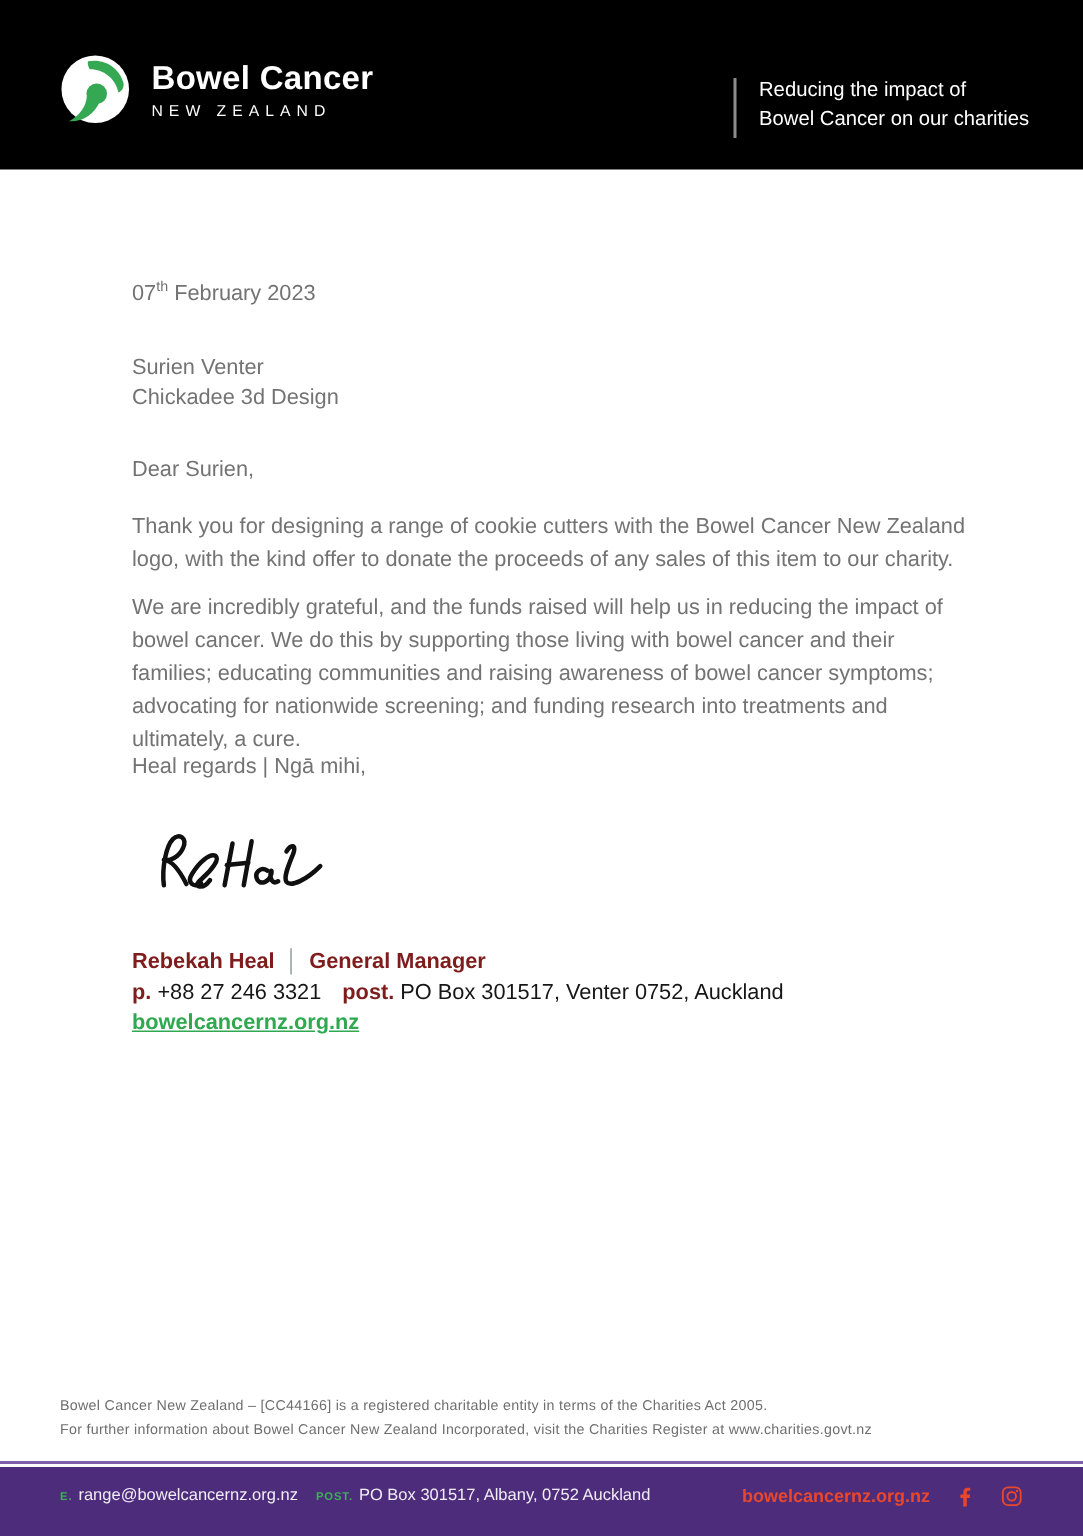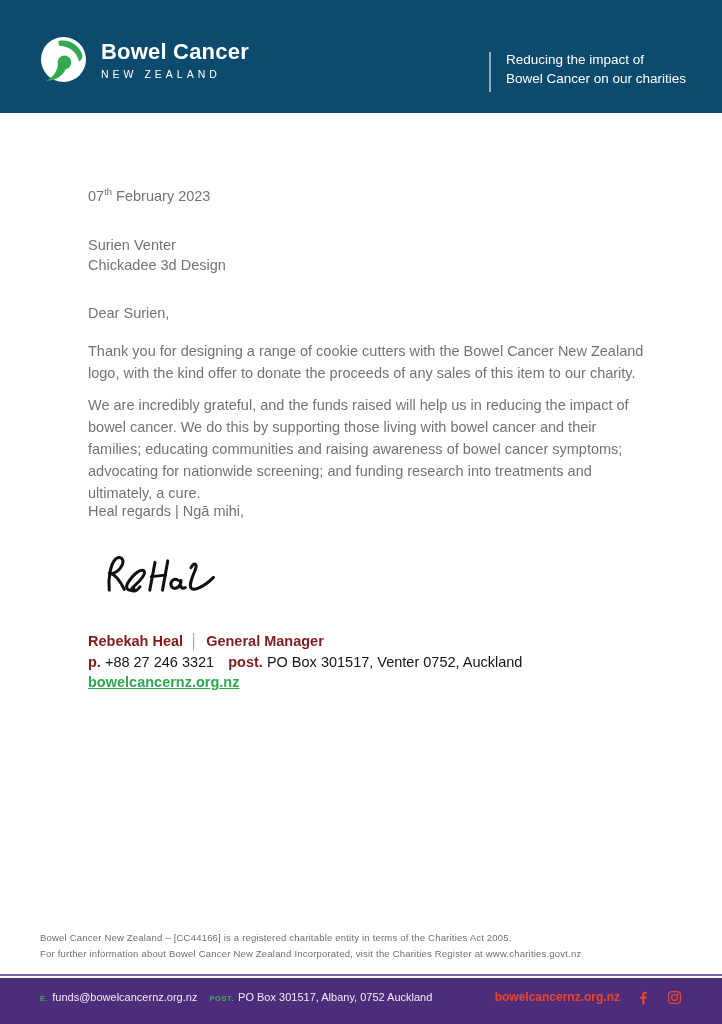--- a/index.html
+++ b/index.html
@@ -6,21 +6,21 @@
   html,body { background:#e9e9e9; }
   body { font-family:"Liberation Sans", sans-serif; }
   .page {
     position:relative; width:722px; height:1024px; margin:0 auto;
     background:#ffffff; overflow:hidden; color:#1a1a1a;
   }
 
   
   .header {
     position:absolute; top:0; left:0; width:722px; height:113px;
-    background:#0c4a6e;
+    background:#000000;
   }
   .brand { position:absolute; left:40px; top:36px; display:flex; align-items:center; }
   .brand-logo { width:47px; height:47px; display:block; }
   .brand-text { margin-left:14px; color:#ffffff; }
   .brand-name { font-size:22px; font-weight:700; letter-spacing:.2px; line-height:24px; }
   .brand-sub { font-size:10.5px; font-weight:400; letter-spacing:4px; margin-top:4px; }
   .tagline-wrap { position:absolute; left:489px; top:50px; display:flex; }
   .tagline-divider { width:2px; height:40px; background:rgba(255,255,255,.55); margin-top:2px; }
   .tagline { margin-left:15px; color:#ffffff; font-size:13.5px; font-weight:400; line-height:19px; }
 
@@ -135,21 +135,21 @@
 
   <div class="legal">
     <div>Bowel Cancer New Zealand – [CC44166] is a registered charitable entity in terms of the Charities Act 2005.</div>
     <div>For further information about Bowel Cancer New Zealand Incorporated, visit the Charities Register at www.charities.govt.nz</div>
   </div>
 
   <div class="purple-line"></div>
   <div class="footer-bar">
     <div class="footer-left">
       <span class="flabel">E.</span>
-      <span class="fwhite">funds@bowelcancernz.org.nz</span>
+      <span class="fwhite">range@bowelcancernz.org.nz</span>
       <span class="flabel post">POST.</span>
       <span class="fwhite">PO Box 301517, Albany, 0752 Auckland</span>
     </div>
     <div class="footer-right">
       <span class="fsite">bowelcancernz.org.nz</span>
       <span class="social">
         <svg viewBox="0 0 24 24" fill="#e9472b">
           <path d="M13.6 23v-9.2h3.1l.5-3.6h-3.6V7.9c0-1 .3-1.8 1.8-1.8h1.9V2.9c-.3 0-1.5-.1-2.8-.1-2.7 0-4.6 1.7-4.6 4.7v2.7H6.8v3.6h3.1V23z"></path>
         </svg>
       </span>

